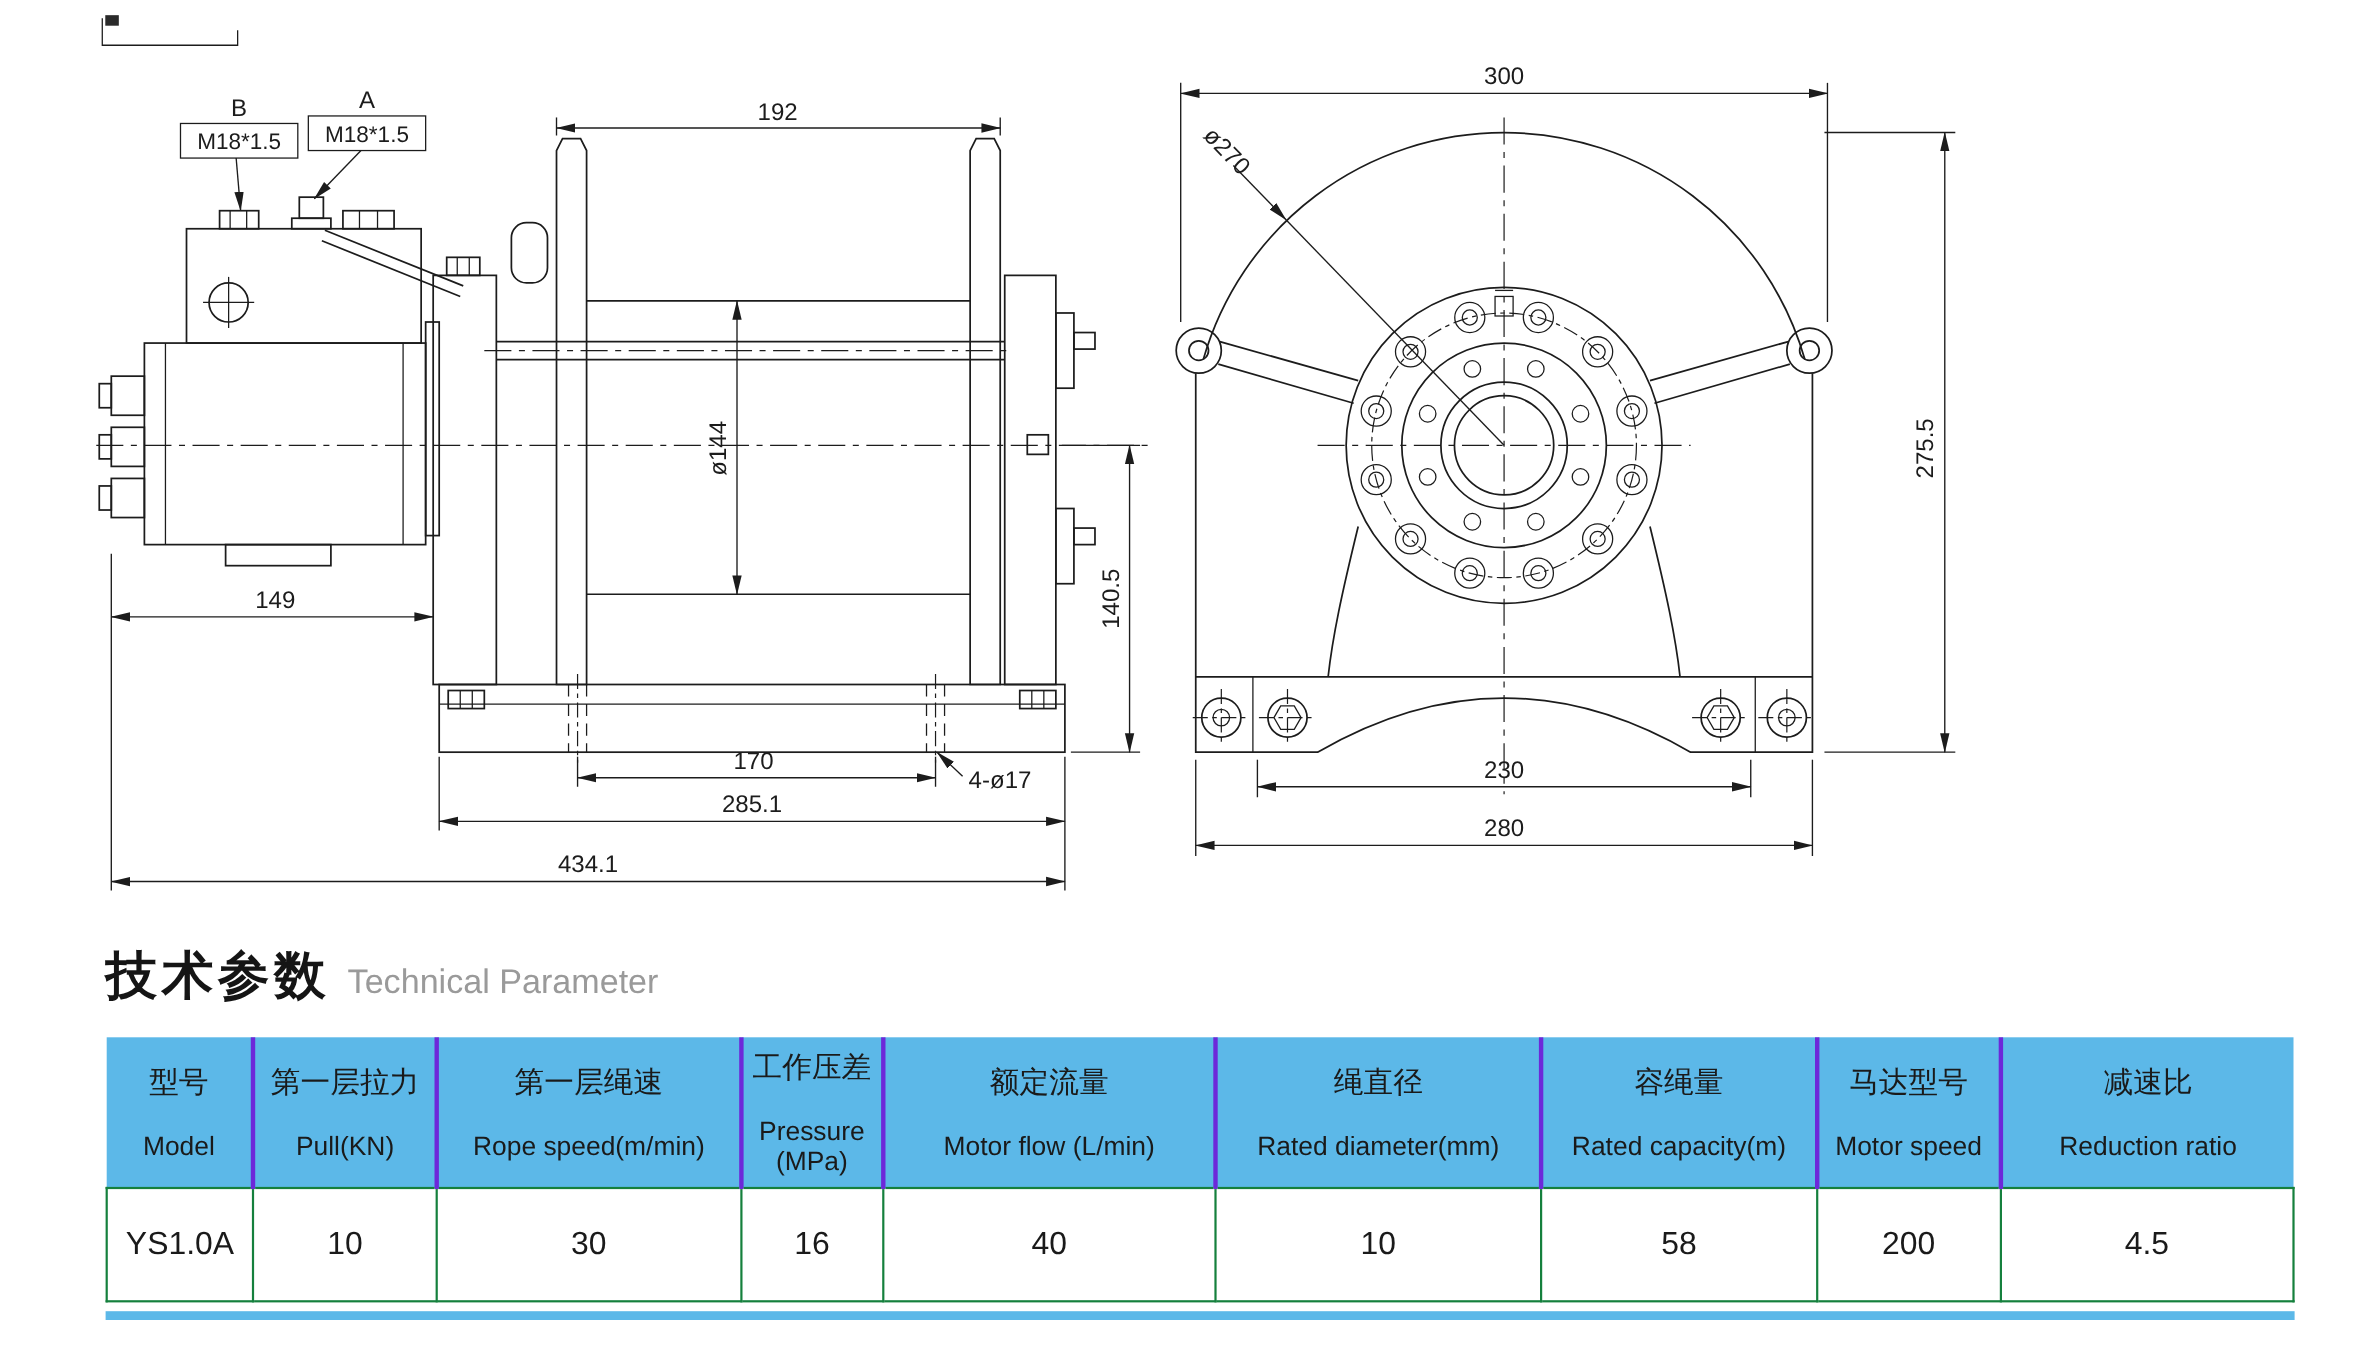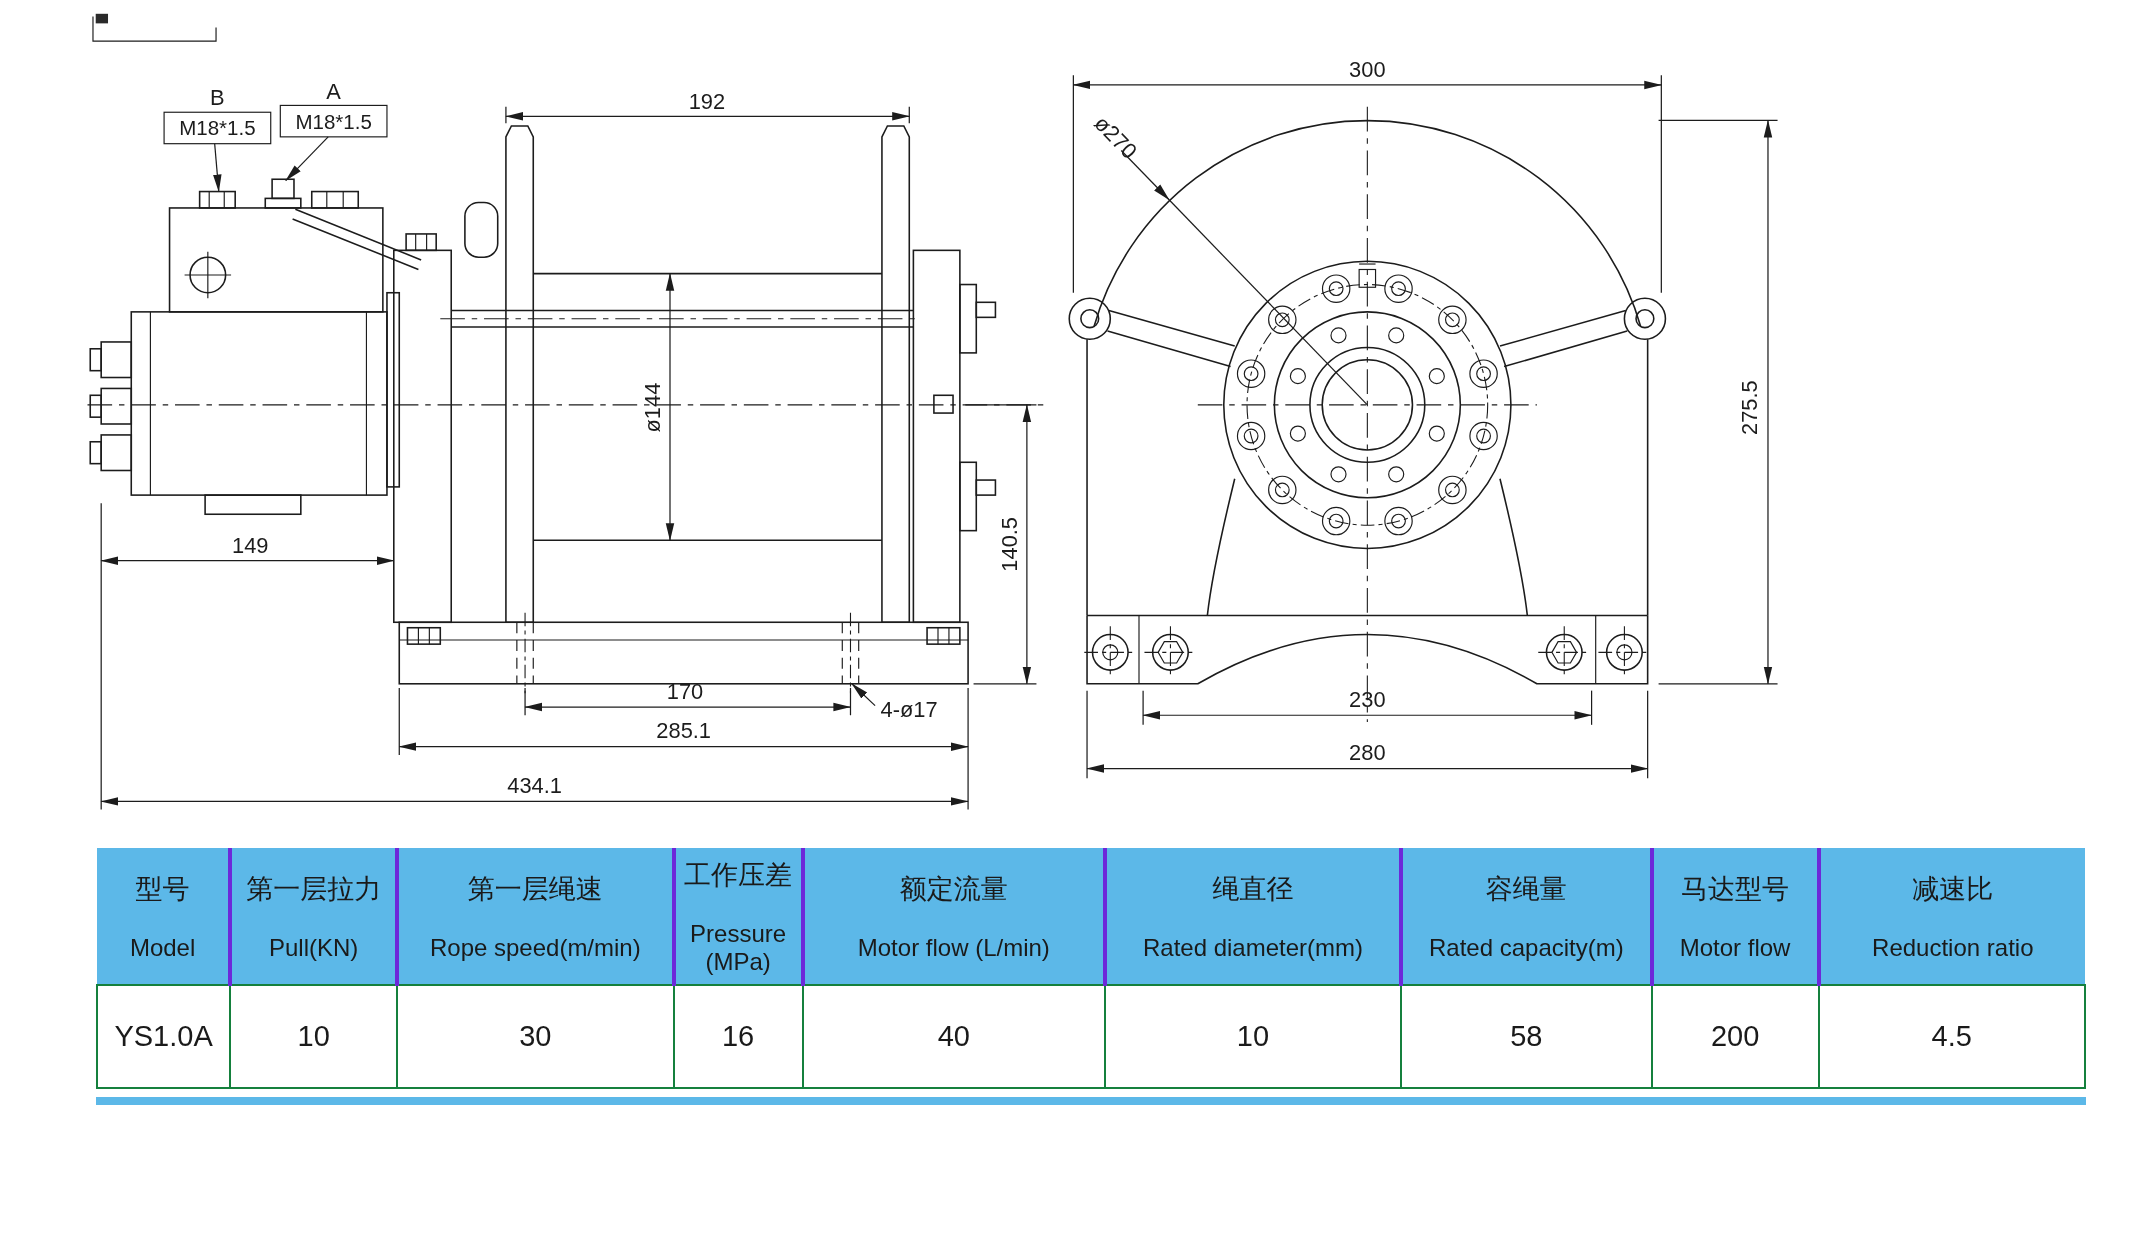--- a/index.html
+++ b/index.html
@@ -274,20 +274,24 @@
         <text x="1000" y="517" text-anchor="middle">230</text>
 
         <line class="dim" x1="795" y1="505" x2="795" y2="569"></line>
         <line class="dim" x1="1205" y1="505" x2="1205" y2="569"></line>
         <line class="dim" x1="795" y1="562" x2="1205" y2="562" marker-start="url(#aL)" marker-end="url(#aR)"></line>
         <text x="1000" y="556" text-anchor="middle">280</text>
       </g>
     </g>
   </svg>
 
+  <div class="section-head">
+    <span class="zh-title">技术参数</span>
+    <span class="en-title">Technical Parameter</span>
+  </div>
 
   <div class="table-wrap">
     <table class="spec-table">
       <colgroup>
         <col style="width:6.7%">
           <col style="width:8.4%">
           <col style="width:13.9%">
         <col style="width:6.5%">
           <col style="width:15.2%">
           <col style="width:14.9%">
@@ -321,21 +325,21 @@
           <th>
             <div class="zh">绳直径</div>
             <div class="en">Rated diameter(mm)</div>
           </th>
           <th>
             <div class="zh">容绳量</div>
             <div class="en">Rated capacity(m)</div>
           </th>
           <th>
             <div class="zh">马达型号</div>
-            <div class="en">Motor flow</div>
+            <div class="en">Motor speed</div>
           </th>
           <th>
             <div class="zh">减速比</div>
             <div class="en">Reduction ratio</div>
           </th>
         </tr>
       </thead>
       <tbody>
         <tr>
           <td>YS1.0A</td>

